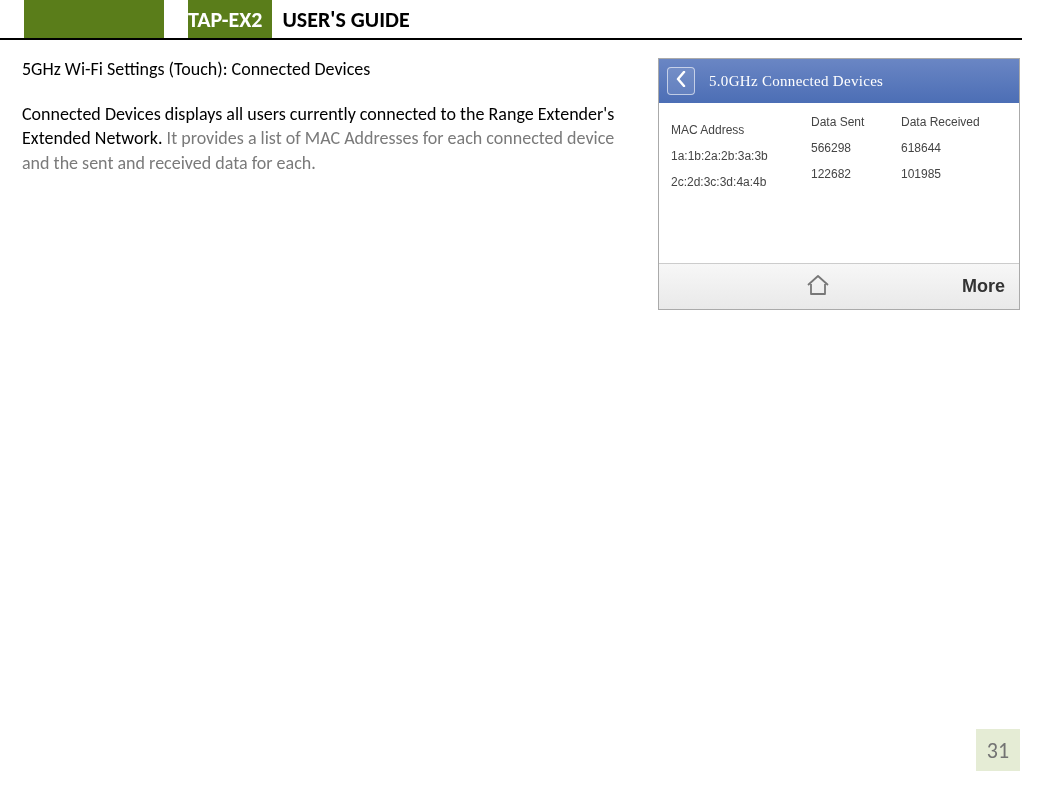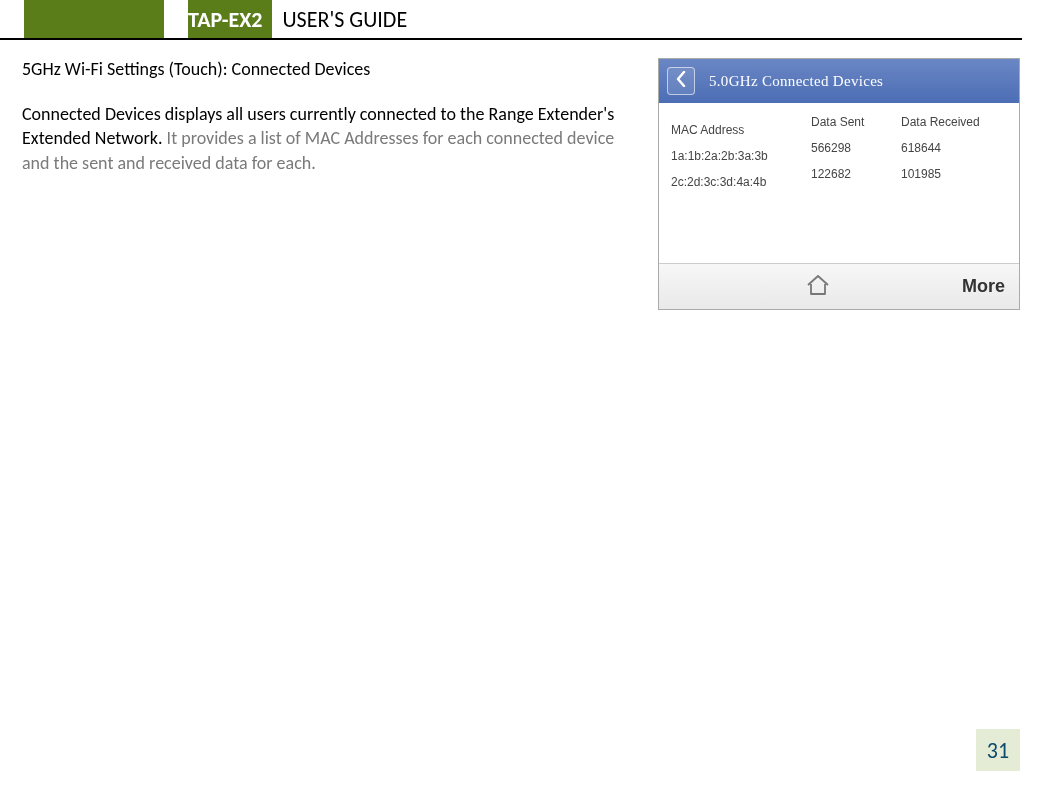--- a/index.html
+++ b/index.html
@@ -24,21 +24,21 @@
       margin-left: 24px;
     }
     .olive-pad { width: 140px; height: 38px; }
     .olive-label {
       color: #fff;
       font-weight: bold;
       font-size: 22px;
       padding: 0 10px 0 0;
     }
     .guide-label {
-      font-weight: normal;
+      font-weight: bold;
       font-size: 22px;
       padding: 6px 0 0 10px;
     }
     .content {
       display: flex;
       padding: 18px 22px 0 22px;
       gap: 20px;
     }
     .text-col { flex: 1; }
     .section-title {
@@ -110,21 +110,21 @@
     .page-num-box {
       position: absolute;
       right: 22px;
       bottom: 20px;
       width: 44px;
       height: 42px;
       background: #e5ecd5;
       display: flex;
       align-items: center;
       justify-content: center;
-      color: #0c4a6e;
+      color: #737373;
       font-size: 22px;
     }
     .spacer { flex: 1; }
   </style>
 </head>
 <body>
 
 <div class="doc-header">
   <div class="olive-tab olive-pad"></div>
   <div class="olive-tab">

